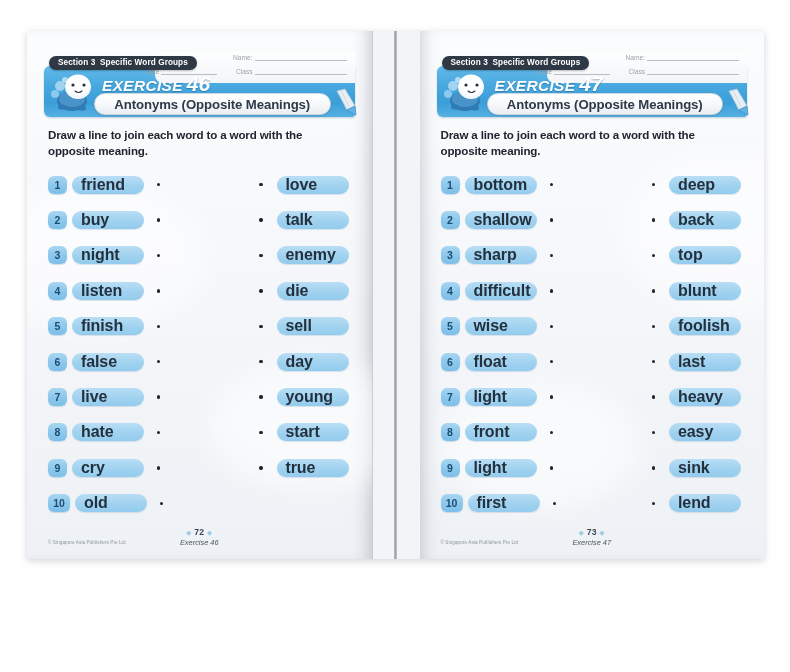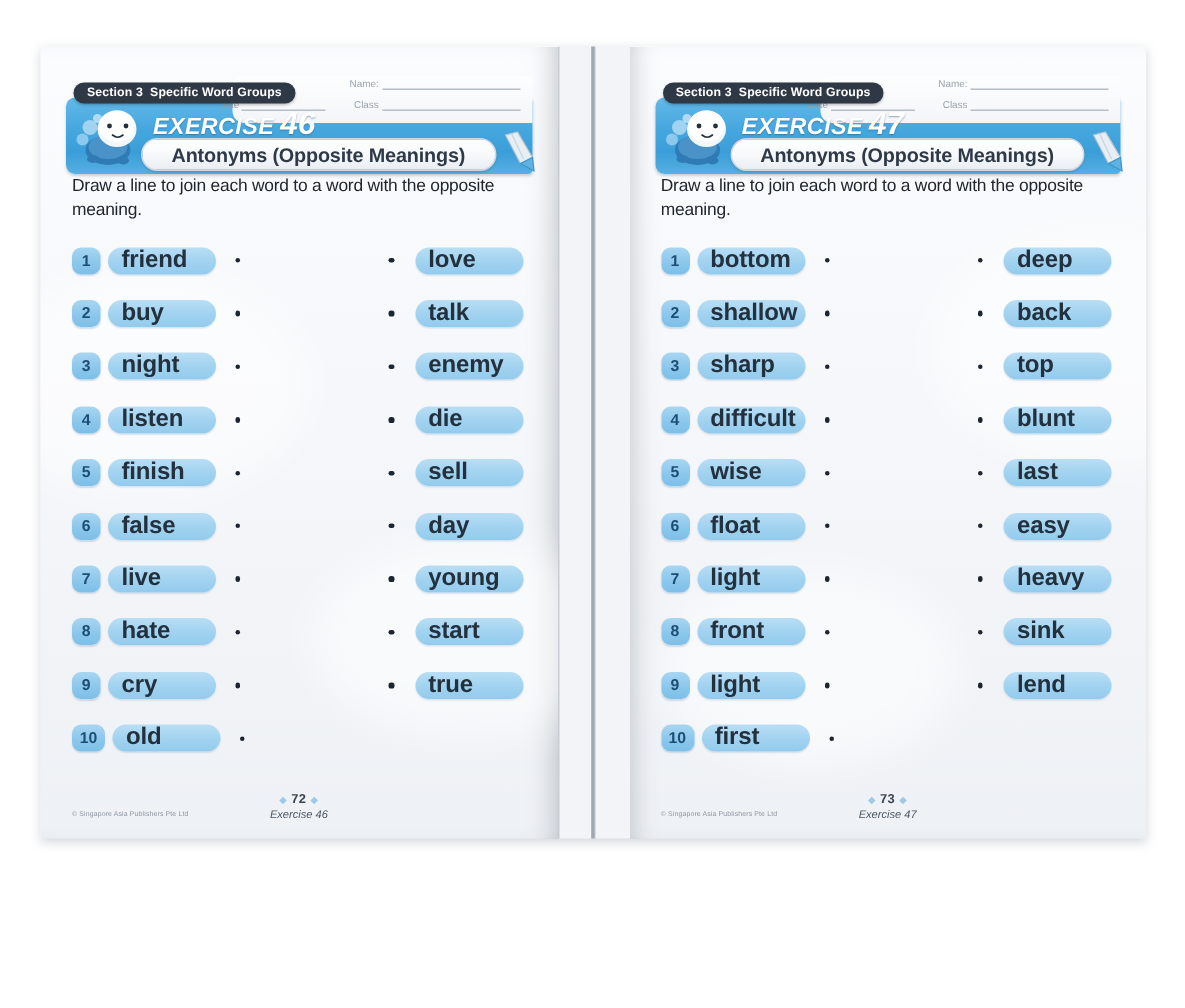--- a/index.html
+++ b/index.html
@@ -180,23 +180,24 @@
     position: absolute;
     right: -4px;
     top: 22px;
     width: 26px;
     height: 30px;
     z-index: 6;
   }
 
   
   .instruction {
+    margin-top: 10px;
     padding: 0 4px 0 4px;
     font-size: 11.6px;
-    font-weight: normal;
+    font-weight: bold;
     line-height: 15.5px;
     color: #20262f;
     letter-spacing: -0.15px;
   }
 
   
   .lists {
     position: relative;
     margin-top: 9px;
     padding: 0 6px 0 4px;
@@ -664,33 +665,39 @@
           </div>
           <div class="row">
             <div class="dot"></div>
             <div class="word-pill">
                 <span>blunt</span>
               </div>
           </div>
           <div class="row">
             <div class="dot"></div>
             <div class="word-pill">
+                <span>foolish</span>
+              </div>
+          </div>
+          <div class="row">
+            <div class="dot"></div>
+            <div class="word-pill">
                 <span>last</span>
               </div>
           </div>
           <div class="row">
             <div class="dot"></div>
             <div class="word-pill">
+                <span>heavy</span>
+              </div>
+          </div>
+          <div class="row">
+            <div class="dot"></div>
+            <div class="word-pill">
                 <span>easy</span>
-              </div>
-          </div>
-          <div class="row">
-            <div class="dot"></div>
-            <div class="word-pill">
-                <span>heavy</span>
               </div>
           </div>
           <div class="row">
             <div class="dot"></div>
             <div class="word-pill">
                 <span>sink</span>
               </div>
           </div>
           <div class="row">
             <div class="dot"></div>

